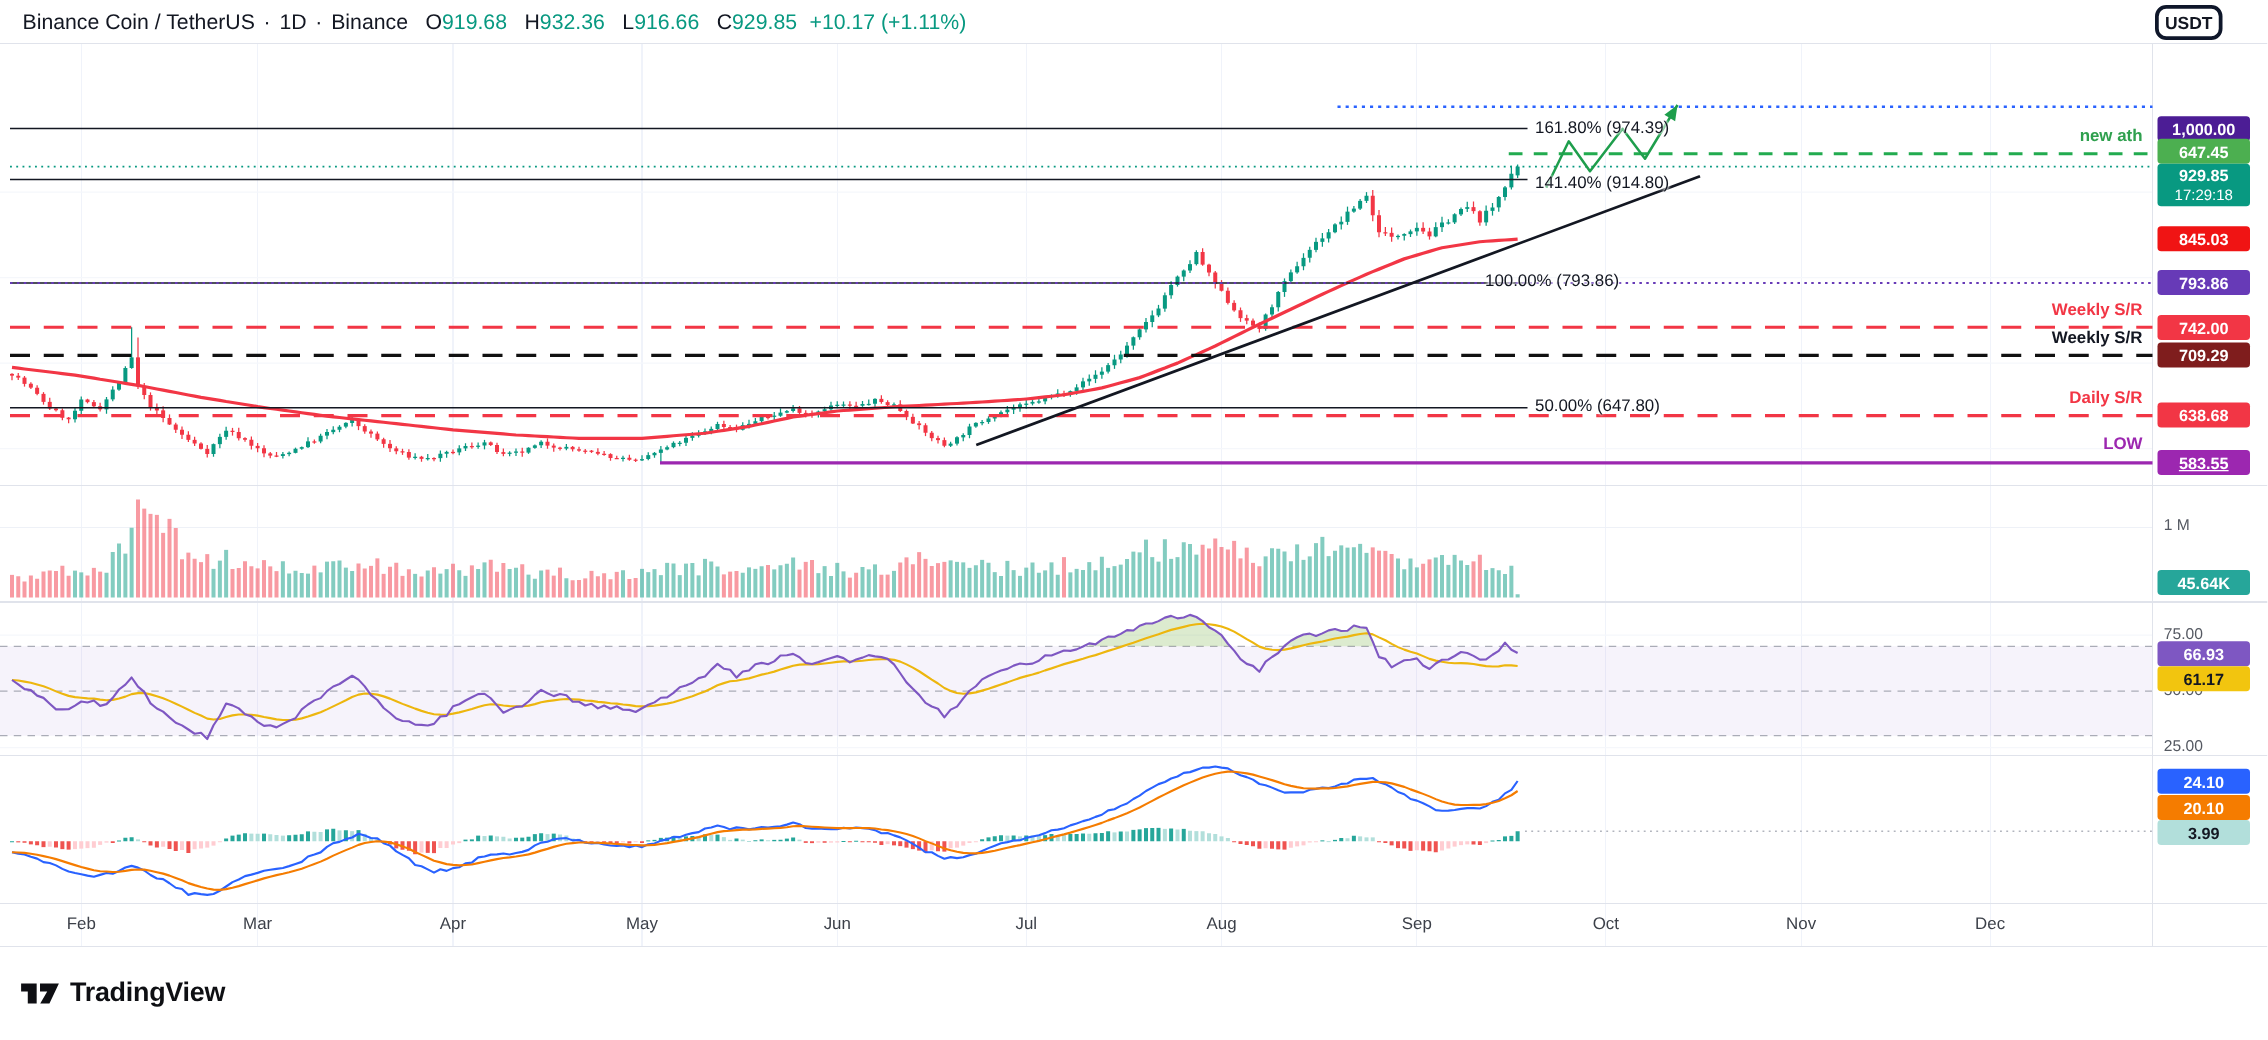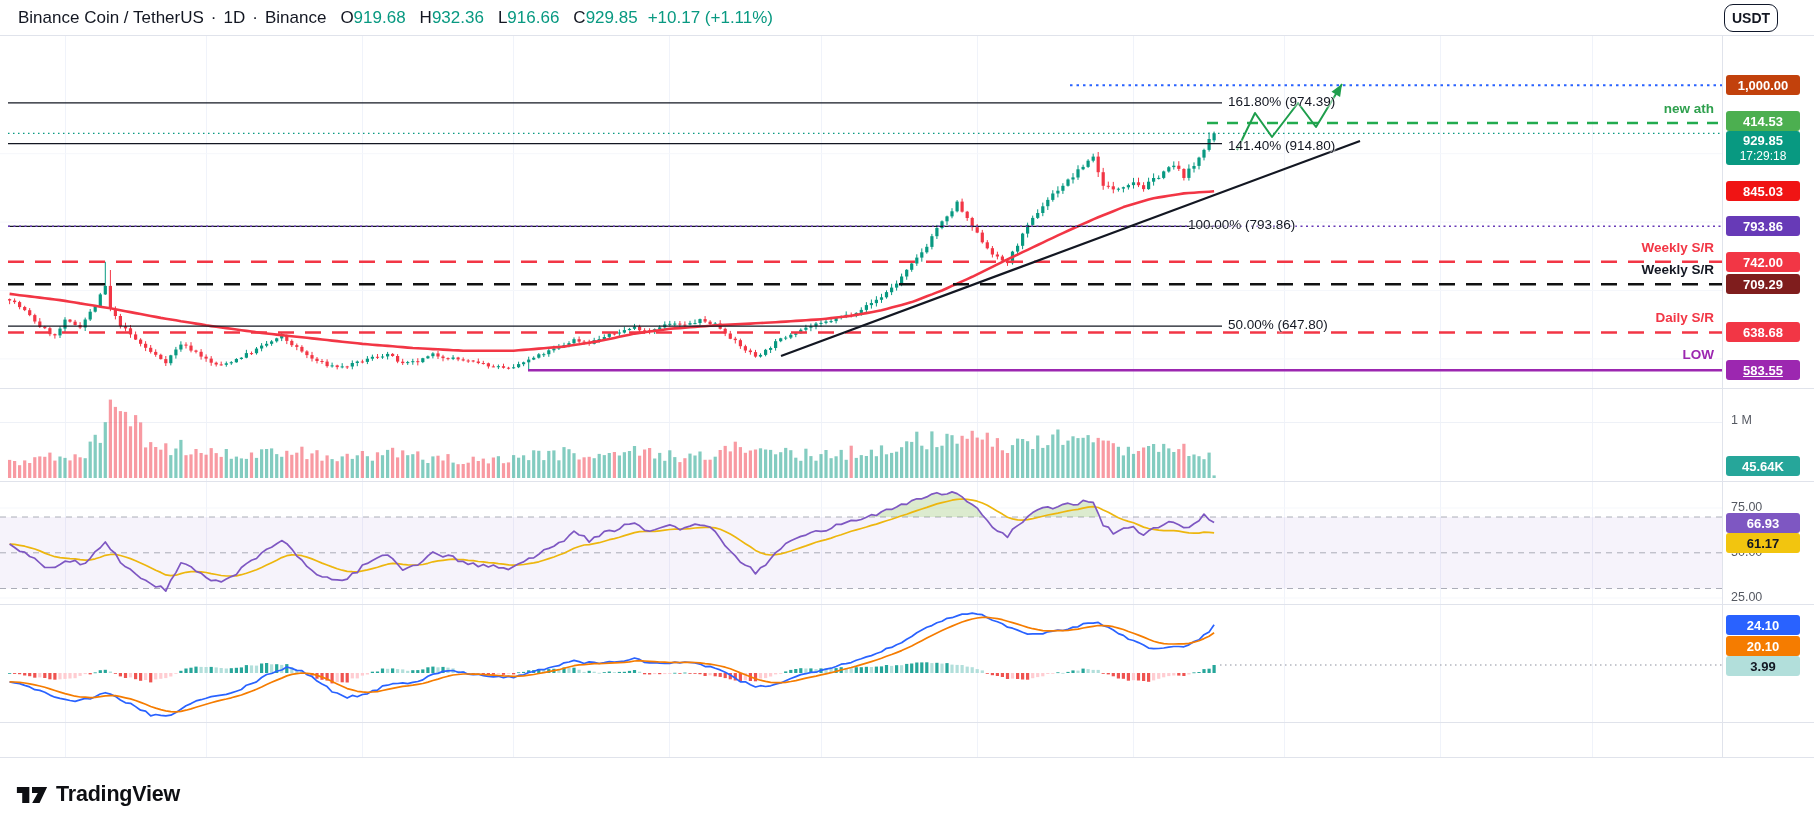--- a/index.html
+++ b/index.html
@@ -6,21 +6,21 @@
   .app{position:relative;width:1814px;height:832px;background:#fff;overflow:hidden;
        font-family:"Liberation Sans",sans-serif;color:#131722;}
   svg#chart{position:absolute;left:0;top:0;z-index:1;}
   .header{position:absolute;left:0;top:0;width:1814px;height:35px;display:flex;align-items:center;z-index:6;background:transparent;}
   .legend{display:flex;align-items:flex-end;margin-left:18px;font-size:17px;font-weight:500;white-space:nowrap;}
   .legend .sep{margin:0 7px;color:#131722;}
   .legend .grp{margin-left:14px;}
   .legend .k{color:#131722;}
   .legend .v{color:#089981;}
   .legend .chg{color:#089981;margin-left:10px;}
-  .currency{position:absolute;right:36px;top:4px;width:54px;height:28px;border:1px solid #0f172a;
+  .currency{position:absolute;right:36px;top:4px;width:54px;height:28px;border:3px solid #0f172a;
             border-radius:9px;background:#fff;font-family:"Liberation Sans",sans-serif;
             font-size:14px;font-weight:600;color:#131722;display:flex;align-items:center;justify-content:center;cursor:pointer;}
   .plabel{position:absolute;left:1726px;width:74px;height:20px;border-radius:3px;color:#fff;
           font-size:13px;font-weight:600;display:flex;align-items:center;justify-content:center;z-index:5;}
   .plabel.two{height:34px;flex-direction:column;line-height:1.2;}
   .plabel.dark{color:#131722;}
   .tick{position:absolute;left:1731px;font-size:12.5px;color:#555962;z-index:2;white-space:nowrap;}
   .anno{position:absolute;font-size:13.5px;white-space:nowrap;z-index:3;font-weight:500;
         text-shadow:0 0 3px #fff,0 0 3px #fff,0 0 2px #fff;}
   .anno.r{text-align:right;font-weight:700;}
@@ -1075,40 +1075,53 @@
   <div class="anno r" style="top: 262px; color: rgb(19, 23, 34); left: 1494px; width: 220px;">Weekly S/R</div>
   <div class="anno r" style="top: 310px; color: rgb(242, 54, 69); left: 1494px; width: 220px;">Daily S/R</div>
   <div class="anno r" style="top: 347px; color: rgb(156, 39, 176); left: 1494px; width: 220px;">LOW</div>
 
   <div>
     <div class="tick" style="top: 413px;">1 M</div>
     <div class="tick" style="top: 500px;">75.00</div>
     <div class="tick" style="top: 545px;">50.00</div>
     <div class="tick" style="top: 590px;">25.00</div>
 
-    <div class="plabel" style="top: 75px; background: #c2410c;">1,000.00</div>
-    <div class="plabel" style="top: 111px; background: rgb(76, 175, 80);">414.53</div>
+    <div class="plabel" style="top: 93px; background: #4c1d95;">1,000.00</div>
+    <div class="plabel" style="top: 111px; background: rgb(76, 175, 80);">647.45</div>
     <div class="plabel two" style="top: 131px; background: rgb(8, 153, 129);">
       <span>929.85</span>
       <span style="font-size:12px;font-weight:500;">17:29:18</span>
     </div>
     <div class="plabel" style="top: 181px; background: rgb(240, 20, 20);">845.03</div>
     <div class="plabel" style="top: 216px; background: rgb(103, 58, 183);">793.86</div>
     <div class="plabel" style="top: 252px; background: rgb(242, 54, 69);">742.00</div>
     <div class="plabel" style="top: 274px; background: #7f1d1d;">709.29</div>
     <div class="plabel" style="top: 322px; background: rgb(242, 54, 69);">638.68</div>
     <div class="plabel" style="top: 360px; background: rgb(156, 39, 176); text-decoration: underline;">583.55</div>
     <div class="plabel" style="top: 456px; background: rgb(38, 166, 154);">45.64K</div>
     <div class="plabel" style="top: 513px; background: rgb(126, 87, 194);">66.93</div>
     <div class="plabel dark" style="top: 533px; background: rgb(242, 197, 15); color: rgb(19, 23, 34);">61.17</div>
     <div class="plabel" style="top: 615px; background: rgb(41, 98, 255);">24.10</div>
     <div class="plabel" style="top: 636px; background: rgb(245, 124, 0);">20.10</div>
     <div class="plabel dark" style="top: 656px; background: rgb(178, 223, 219); color: rgb(19, 23, 34);">3.99</div>
   </div>
 
+  <div class="taxis" id="taxis">
+      <div class="month" style="left: 65px;">Feb</div>
+      <div class="month" style="left: 206.12px;">Mar</div>
+      <div class="month" style="left: 362.36px;">Apr</div>
+      <div class="month" style="left: 513.56px;">May</div>
+      <div class="month" style="left: 669.8px;">Jun</div>
+      <div class="month" style="left: 821px;">Jul</div>
+      <div class="month" style="left: 977.24px;">Aug</div>
+      <div class="month" style="left: 1133.48px;">Sep</div>
+      <div class="month" style="left: 1284.68px;">Oct</div>
+      <div class="month" style="left: 1440.92px;">Nov</div>
+      <div class="month" style="left: 1592.12px;">Dec</div>
+    </div>
 
   <div class="brand">
     <svg width="32" height="28" viewBox="0 0 36 28">
       <path d="M1 6 H15 V24 H7 V13 H1 Z" fill="#0e0f13"></path>
       <path d="M18 6 H35 L26.5 24 H18.2 L24.5 13 H18 Z" fill="#0e0f13"></path>
     </svg>
     <span class="word">TradingView</span>
   </div>
 </div>
 

